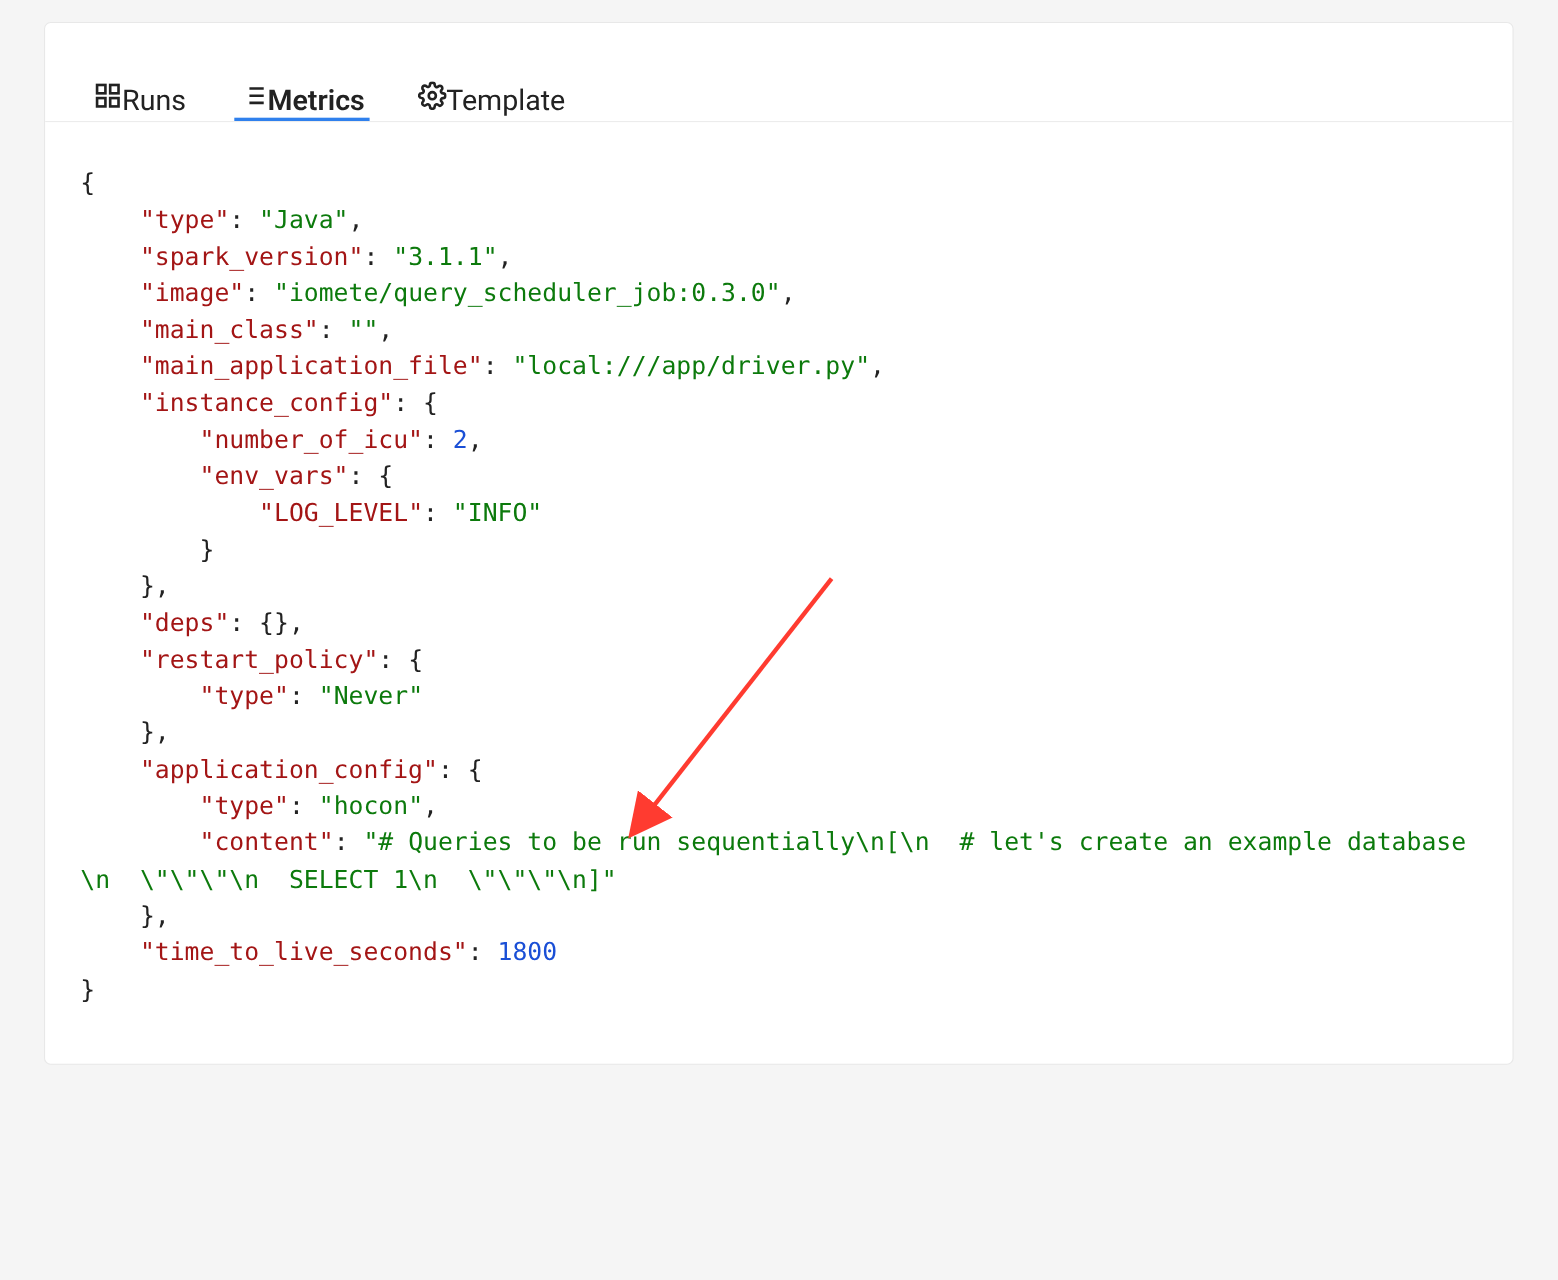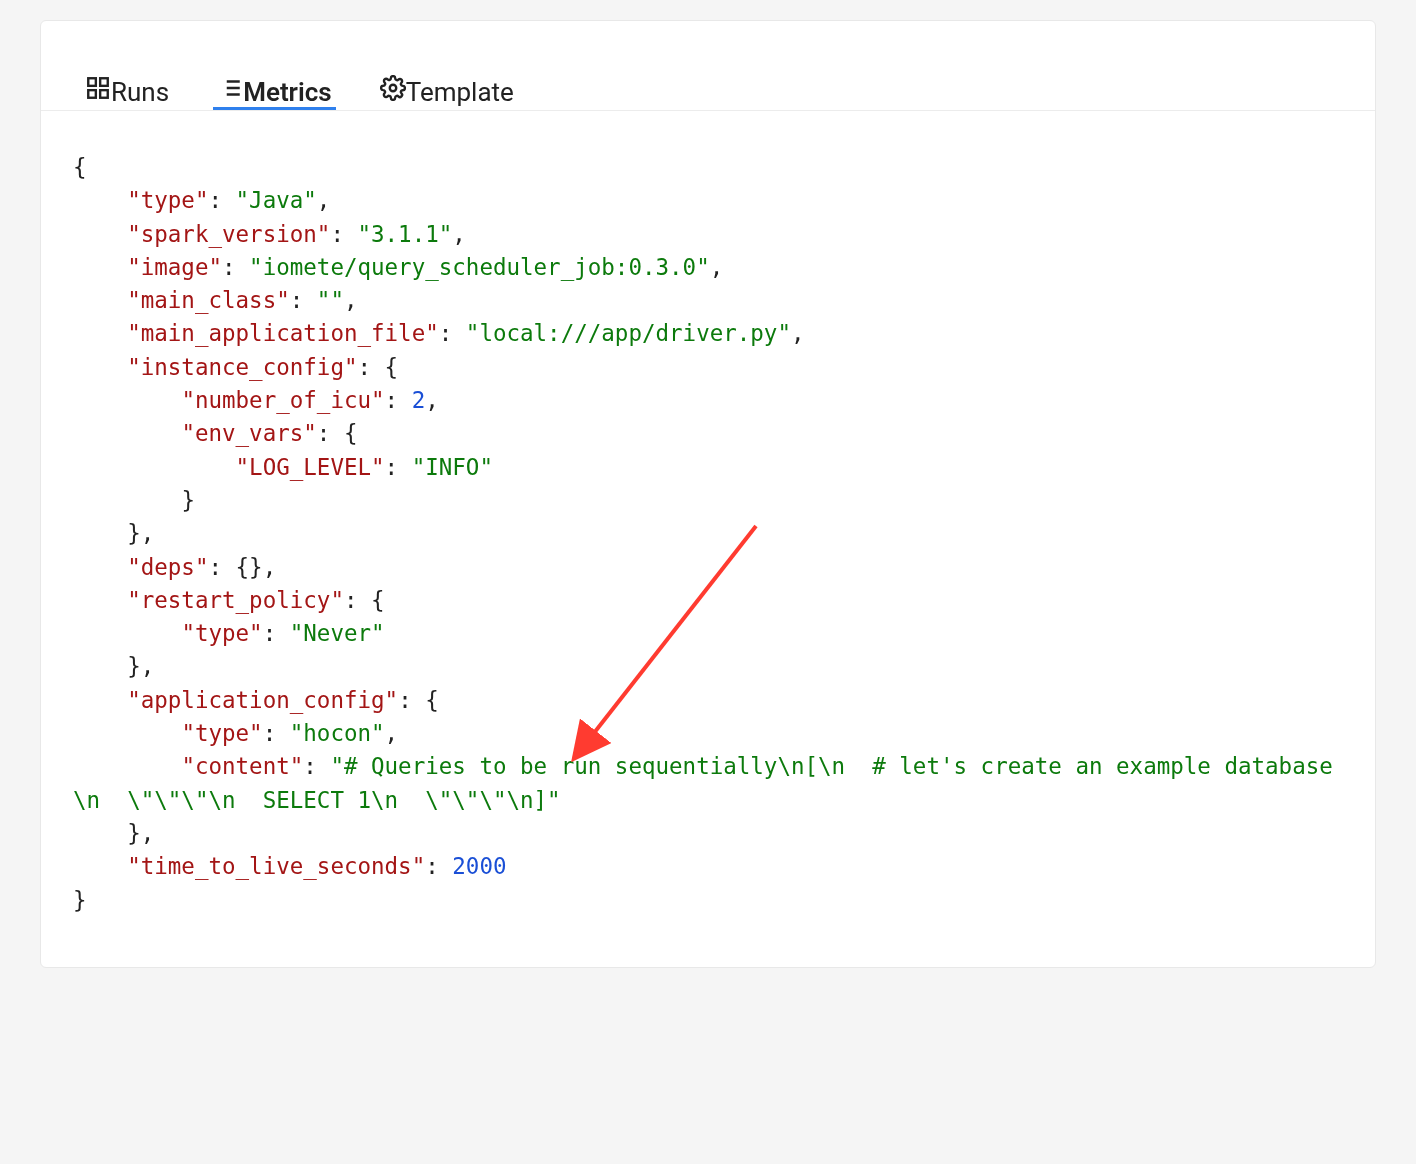--- a/index.html
+++ b/index.html
@@ -115,21 +115,21 @@
         <span class="punct">}</span>
     <span class="punct">},</span>
     <span class="key">"deps"</span><span class="punct">: {},</span>
     <span class="key">"restart_policy"</span><span class="punct">: {</span>
         <span class="key">"type"</span><span class="punct">: </span><span class="str">"Never"</span>
     <span class="punct">},</span>
     <span class="key">"application_config"</span><span class="punct">: {</span>
         <span class="key">"type"</span><span class="punct">: </span><span class="str">"hocon"</span><span class="punct">,</span>
         <span class="key">"content"</span><span class="punct">: </span><span class="str">"# Queries to be run sequentially\n[\n  # let's create an example database\n  \"\"\"\n  SELECT 1\n  \"\"\"\n]"</span>
     <span class="punct">},</span>
-    <span class="key">"time_to_live_seconds"</span><span class="punct">: </span><span class="num">2000</span>
+    <span class="key">"time_to_live_seconds"</span><span class="punct">: </span><span class="num">1800</span>
 <span class="punct">}</span></pre>
 
     <svg class="arrow" style="left:505px; top:405px;" width="230" height="260" viewBox="0 0 230 260">
       <defs>
         <marker id="ah" markerWidth="10" markerHeight="10" refX="8" refY="5" orient="auto">
           <path d="M0 0 L10 5 L0 10 z" fill="#ff3b30"></path>
         </marker>
       </defs>
       <line x1="210" y1="10" x2="30" y2="240" stroke-width="4" marker-end="url(#ah)" stroke="#ff3b30"></line>
     </svg>

